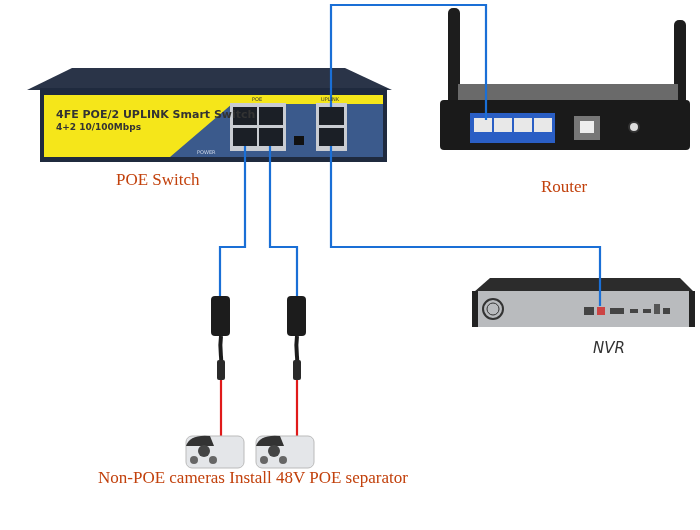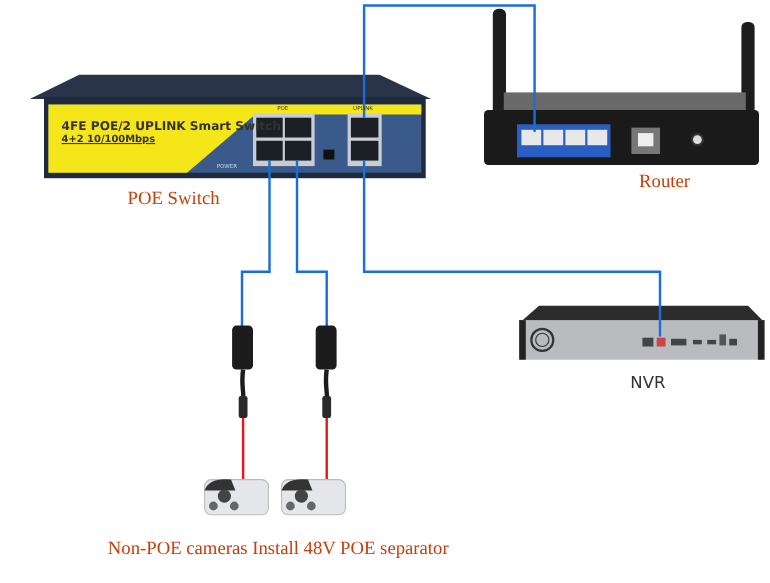--- a/index.html
+++ b/index.html
@@ -114,21 +114,21 @@
   <g>
     <rect x="256" y="436" width="58" height="32" rx="6" fill="#e4e6e9" stroke="#bbb"></rect>
     <path d="M256,446 Q260,434 280,436 L284,446 Z" fill="#333"></path>
     <circle cx="274" cy="451" r="6" fill="#444"></circle>
     <circle cx="264" cy="460" r="4" fill="#666"></circle>
     <circle cx="283" cy="460" r="4" fill="#666"></circle>
   </g>
 </svg>
 
 <div class="label" style="left:56px;top:108px;font-family:'DejaVu Sans',sans-serif;font-size:11px;font-weight:bold;color:#333;">4FE POE/2 UPLINK Smart Switch</div>
-<div class="label" style="left:56px;top:122px;font-family:'DejaVu Sans',sans-serif;font-size:9px;font-weight:bold;color:#333;text-decoration:underline;">4+2 10/100Mbps</div>
+<div class="label" style="left:56px;top:122px;font-family:'DejaVu Sans',sans-serif;font-size:9px;font-weight:bold;color:#333;">4+2 10/100Mbps</div>
 <div class="label" style="left:252px;top:96px;font-family:'DejaVu Sans',sans-serif;font-size:5px;color:#333;">POE</div>
 <div class="label" style="left:321px;top:96px;font-family:'DejaVu Sans',sans-serif;font-size:5px;color:#333;">UPLINK</div>
 <div class="label" style="left:197px;top:149px;font-family:'DejaVu Sans',sans-serif;font-size:5px;color:#cfd8e8;">POWER</div>
 
 <div class="label serif" style="left:116px;top:170px;">POE Switch</div>
-<div class="label serif" style="left:541px;top:155px;margin-left:40px;">Router</div>
-<div class="label sans" style="left:573px;top:339px;color:#333;">NVR</div>
-<div class="label serif" style="left:98px;top:489px;">Non-POE cameras Install 48V POE separator</div>
+<div class="label serif" style="left:541px;top:177px;">Router</div>
+<div class="label sans" style="left:593px;top:339px;color:#333;font-style:italic;">NVR</div>
+<div class="label serif" style="left:98px;top:468px;">Non-POE cameras Install 48V POE separator</div>
 
 </body></html>

